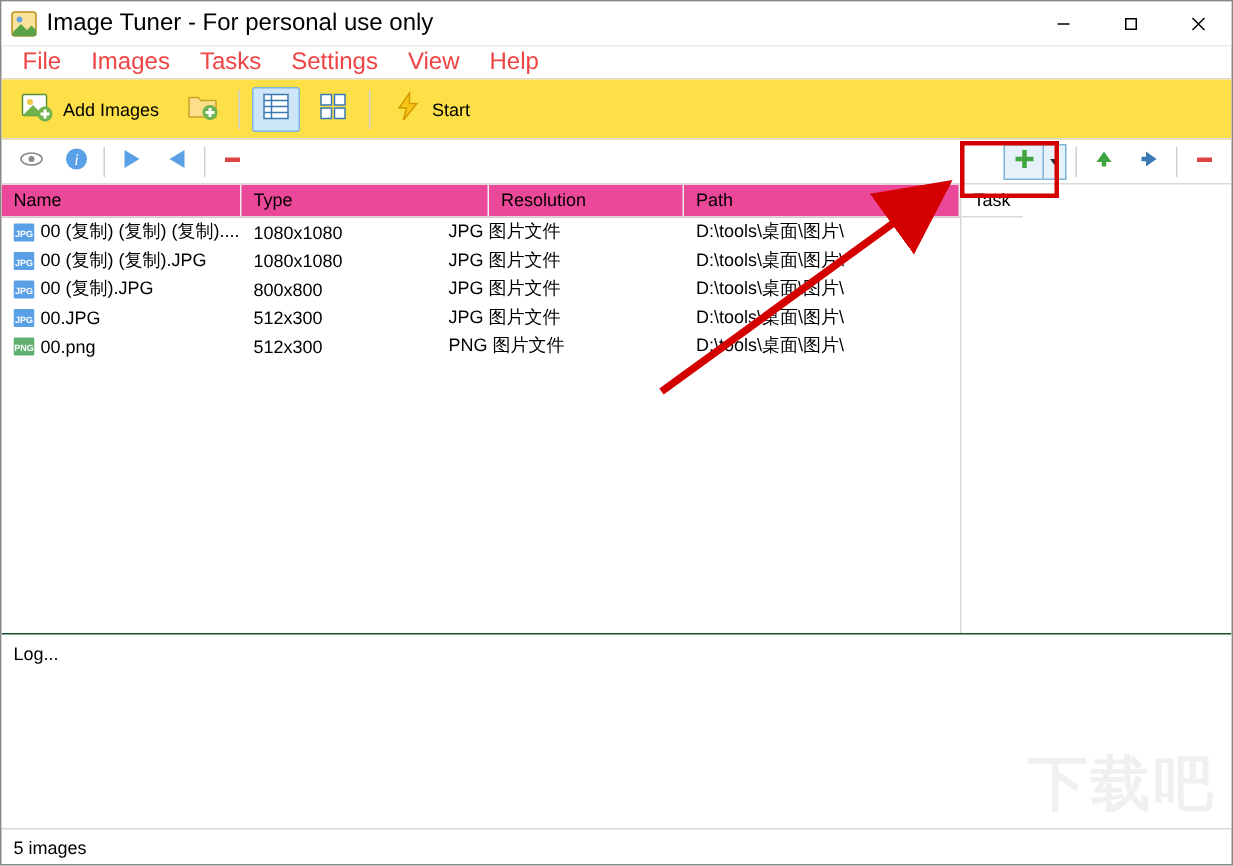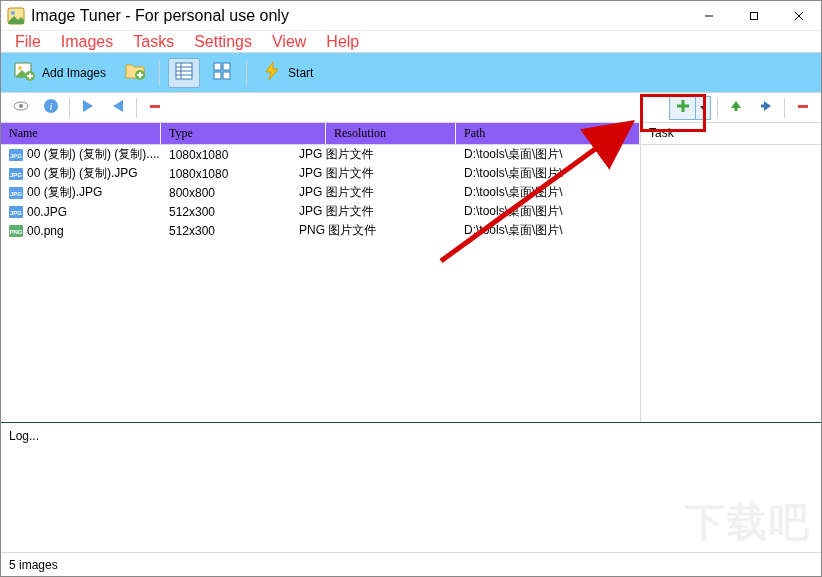--- a/index.html
+++ b/index.html
@@ -51,21 +51,21 @@
   }
 
   
   .maintoolbar {
     height: 40px;
     display: flex;
     align-items: center;
     gap: 6px;
     padding: 0 6px;
     border-bottom: 1px solid #d9d9d9;
-    background: #7dd3fc;
+    background: #fde047;
   }
   .tb-btn {
     height: 30px;
     display: flex;
     align-items: center;
     gap: 6px;
     padding: 0 6px;
     border: 1px solid transparent;
     border-radius: 2px;
   }
@@ -124,30 +124,29 @@
     width: 14px;
     display:flex;align-items:center;justify-content:center;
   }
 
   
   .content {
     display: flex;
     height: 299px;
   }
   .main-table-wrap { flex: 0 0 640px; border-right: 1px solid #d9d9d9; display:flex; flex-direction:column; overflow:hidden; }
-  .task-panel { flex: 1; display:flex; flex-direction:column; }
+  .task-panel { flex: 1; display:flex; }
 
   .col-headers {
     display: flex;
     height: 22px;
     border-bottom: 1px solid #d9d9d9;
-    background: #8b5cf6;
+    background: #ec4899;
     font-size: 12px;
     color: #000;
-    font-family: Liberation Serif, serif;
   }
   .col-headers .col {
     padding: 3px 8px;
     border-right: 1px solid #eee;
     overflow: hidden; text-overflow: ellipsis; white-space: nowrap;
   }
   .col.name { width: 160px; }
   .col.res  { width: 130px; }
   .col.type { width: 165px; }
   .col.path { flex: 1; }

